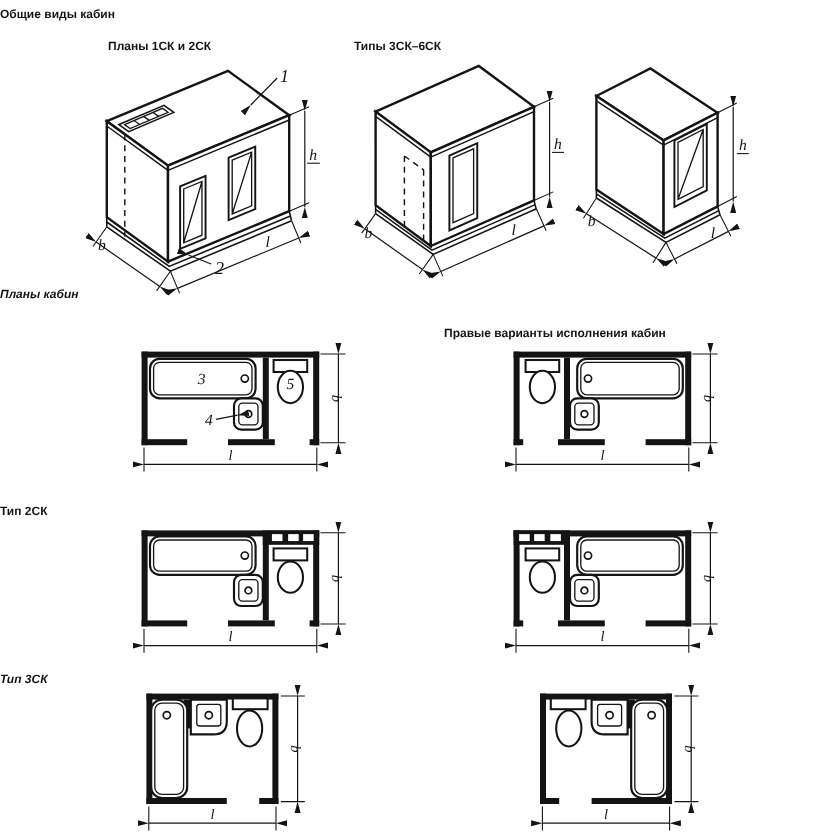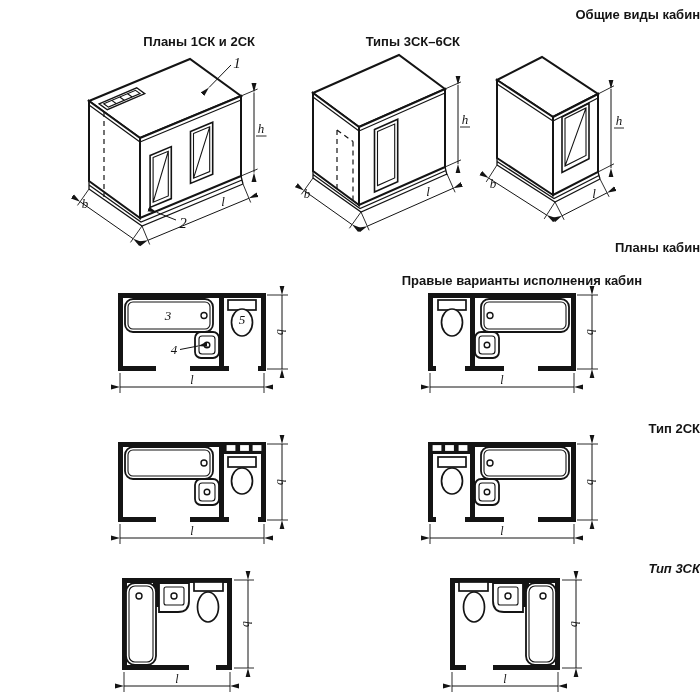--- a/index.html
+++ b/index.html
@@ -1,18 +1,18 @@
 <!DOCTYPE html>
 <html><head>
 <meta charset="utf-8">
 <style>
   html,body{margin:0;padding:0;background:#fff;}
   #stage{position:relative;width:700px;height:700px;background:#fff;overflow:hidden;
          font-family:"Liberation Sans",sans-serif;color:#141414;}
-  .hdr{position:absolute;font-weight:bold;font-size:13px;white-space:nowrap;text-align:right;}
+  .hdr{position:absolute;font-weight:bold;font-size:10px;white-space:nowrap;text-align:left;}
   .hdr.full{left:0;width:700px;}
   svg{position:absolute;overflow:visible;}
   .ln{stroke:#141414;fill:none;}
   .fw{stroke:#141414;fill:#ffffff;}
   .blk{fill:#141414;stroke:none;}
   .o2{stroke-width:2;} .o16{stroke-width:1.6;} .o17{stroke-width:1.7;} .o18{stroke-width:1.8;}
   .o13{stroke-width:1.3;} .o12{stroke-width:1.2;} .o11{stroke-width:1.1;} .o14{stroke-width:1.4;}
   .dim{stroke:#141414;stroke-width:1;fill:none;}
   .ext{stroke:#141414;stroke-width:0.9;fill:none;}
   .dash{stroke-dasharray:5,4;}
@@ -31,21 +31,21 @@
     <defs>
       <marker id="arrow" viewBox="0 0 10 6" refX="0.6" refY="3" markerWidth="10" markerHeight="6" orient="auto-start-reverse" markerUnits="userSpaceOnUse">
         <path d="M0.6,3 L10,5.5 L10,0.5 Z" fill="#141414"></path>
       </marker>
     </defs>
   </svg>
 
   <div class="hdr full" style="top:7px;">Общие виды кабин</div>
   <div class="hdr" style="left:90px;top:34px;width:165px;">Планы 1СК и 2СК</div>
   <div class="hdr" style="left:295px;top:34px;width:165px;">Типы 3СК–6СК</div>
-  <div class="hdr full" style="top:240px;">Планы кабин</div>
+  <div class="hdr full" style="top:240px;font-style:italic;">Планы кабин</div>
   <div class="hdr" style="left:370px;top:261px;width:272px;margin-top:12px;">Правые варианты исполнения кабин</div>
   <div class="hdr full" style="top:421px;">Тип 2СК</div>
   <div class="hdr full" style="top:561px;font-style:italic;">Тип 3СК</div>
 
   <svg style="left:60px;top:50px;" width="210" height="200" viewBox="60 50 210 200">
     <g>
       <path class="fw o2" d="M89,101 L190,59 L241,96 L140,138 Z"></path>
       <path class="fw o2" d="M89,101 L140,138 L140,218 L89,181 Z"></path>
       <path class="fw o2" d="M140,138 L241,96 L241,176 L140,218 Z"></path>
       <path class="ln o12" d="M140,142 L241,100 M89,105 L140,142"></path>

